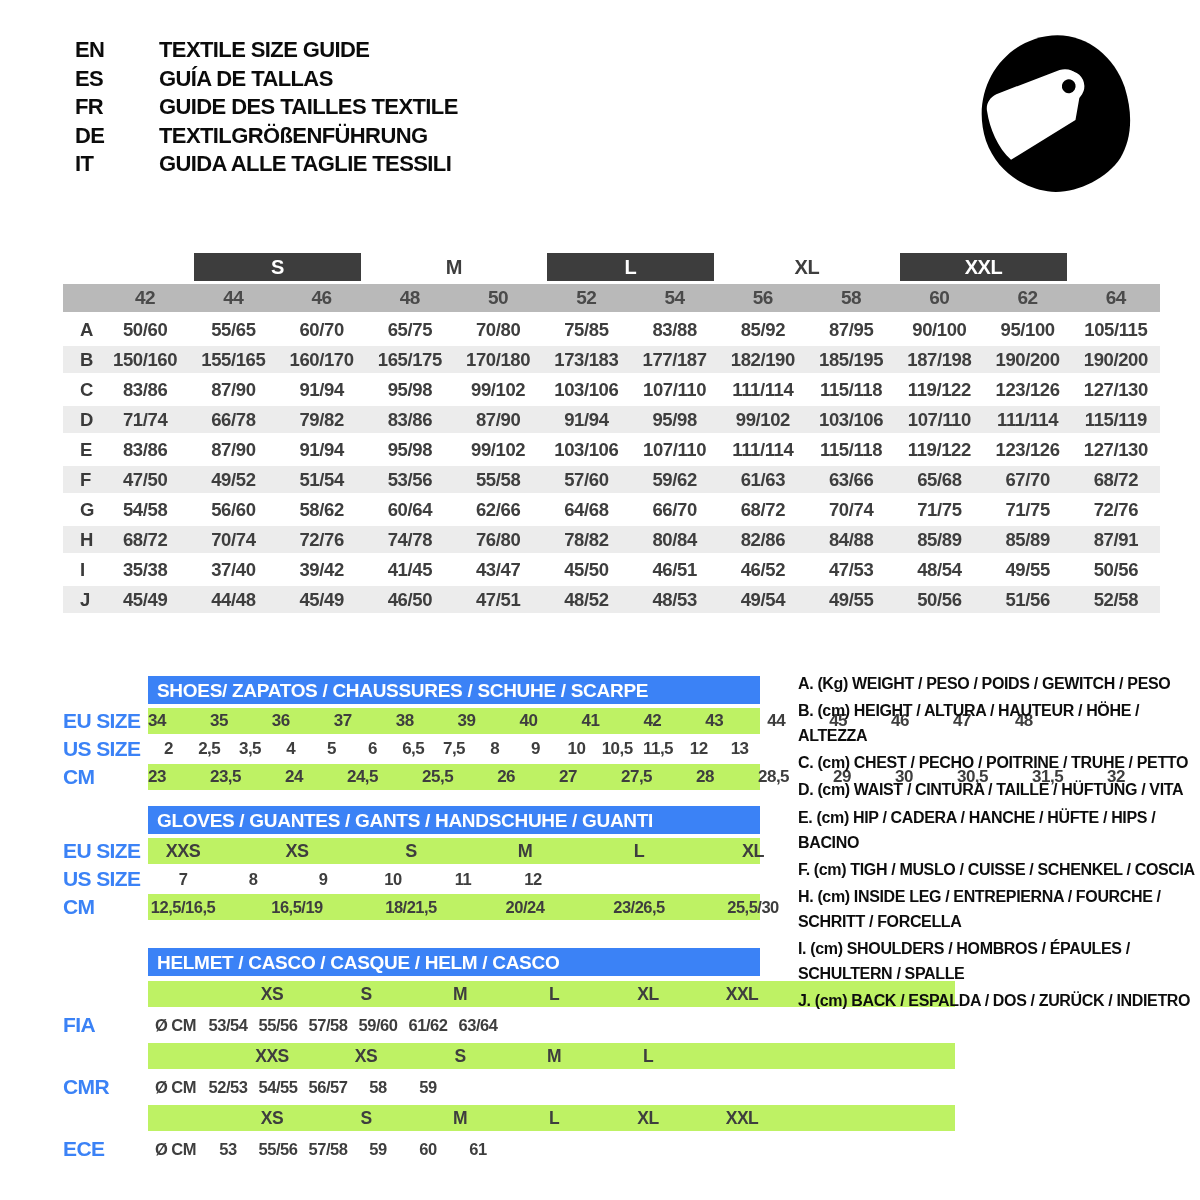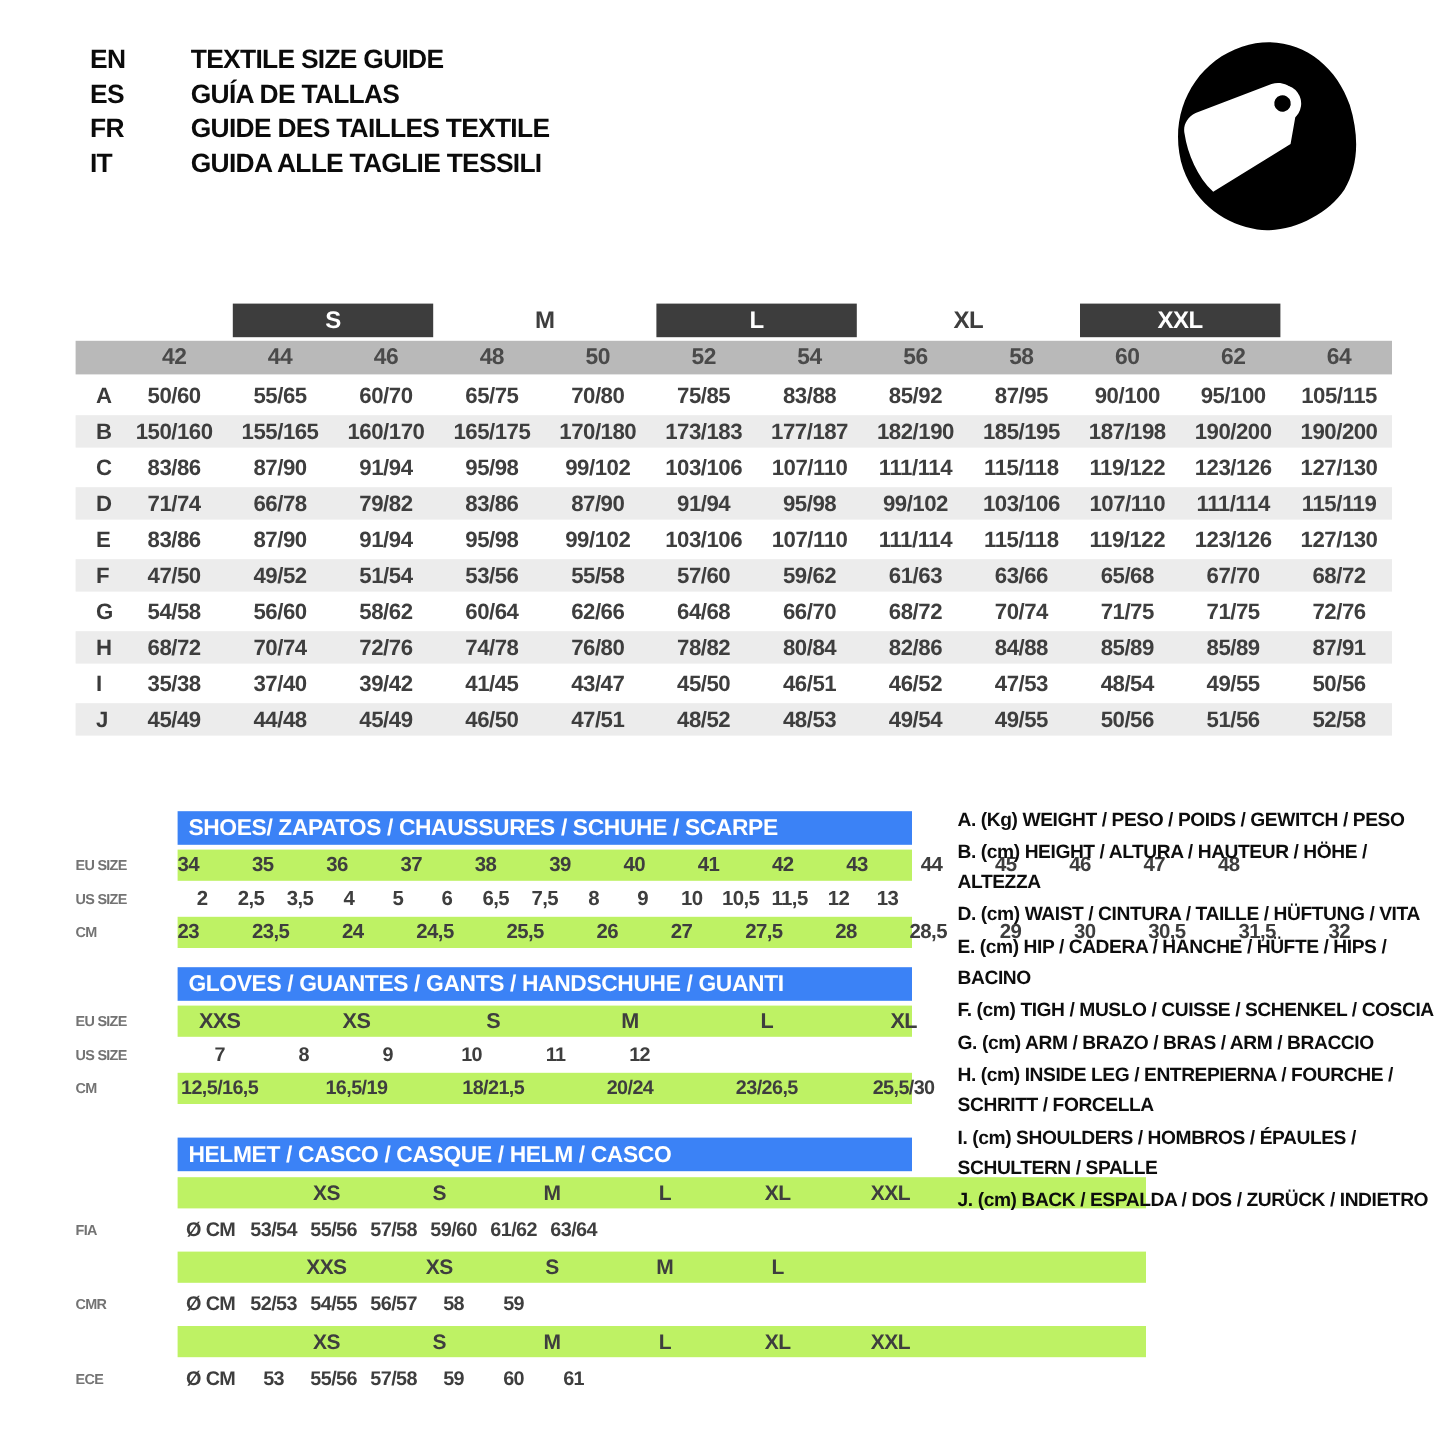--- a/index.html
+++ b/index.html
@@ -23,21 +23,21 @@
   .mrow { display:flex; height:27px; margin-bottom:3px; align-items:center; }
   .mrow.band { background:#b9b9b9; height:28px; margin-bottom:4px; color:#4a4a4a; font-size:19px; }
   .mrow.gray { background:#ececec; }
   .mletter { width:38px; box-sizing:border-box; padding-left:17px; color:#3a3a3a; }
   .mvals { flex:1; display:grid; grid-template-columns:repeat(12,1fr); text-align:center; align-items:center; height:100%; }
   
   .sec { position:absolute; left:63px; }
   .sec-bar { margin-left:85px; width:612px; height:28px; background:#3b82f6; color:#fff; font-size:19px;
              line-height:29px; padding-left:9px; box-sizing:border-box; letter-spacing:-0.3px; margin-bottom:4px; }
   .sec-row { display:flex; margin-top:2px; height:26px; align-items:center; }
-  .sec-label { width:85px; font-size:12px; color:#737373; letter-spacing:-0.6px; }
+  .sec-label { width:85px; font-size:21px; color:#3b82f6; letter-spacing:-0.6px; }
   .sec-data { width:612px; height:26px; display:grid; text-align:center; font-size:17px; color:#3e3e3e;
               align-items:center; letter-spacing:-0.5px; }
   .sec-row.gray .sec-data { background:#bef264;gap:44px; }
   .shoes .sec-data { grid-template-columns:repeat(15,1fr); }
   .gloves .sec-data { grid-template-columns:repeat(6,70px) 1fr; font-size:16.5px; }
   .gloves .size-cells { font-size:18px; color:#3e3e3e; }
   .helmet .sec-data { width:807px; grid-template-columns:55px repeat(6,50px) 1fr; font-size:16.5px; }
   .helmet .sec-row { margin-top:5px; }
   .helmet .size-cells { font-size:17.5px; }
   .hunit { letter-spacing:-0.5px; }
@@ -58,20 +58,24 @@
     </div>
     <div class="lang-row">
       <span class="lang-code">ES</span>
       <span class="lang-text">GUÍA DE TALLAS</span>
     </div>
     <div class="lang-row">
       <span class="lang-code">FR</span>
       <span class="lang-text">GUIDE DES TAILLES TEXTILE</span>
     </div>
     <div class="lang-row">
+      <span class="lang-code">DE</span>
+      <span class="lang-text">TEXTILGRÖßENFÜHRUNG</span>
+    </div>
+    <div class="lang-row">
       <span class="lang-code">IT</span>
       <span class="lang-text">GUIDA ALLE TAGLIE TESSILI</span>
     </div>
   </div>
 
   <div class="helmet-icon">
     <svg viewBox="0 0 100 100" width="164" height="172" aria-hidden="true">
       <g transform="rotate(-14 50 52)">
         <path fill="#000" d="M 50 4 C 76 2 94 22 96 46 C 97 64 92 78 83 87 C 71 98 49 102 35 96 C 21 90 8 77 6 57 C 4 29 24 6 50 4 Z"></path>
         <path fill="#fff" d="M 11 40 C 11 36 14 32 19 31 L 60 26 C 68 26 72 32 70 40 L 62 58 L 18 72 C 12 63 10 50 11 40 Z"></path>
@@ -453,22 +457,22 @@
           <span class="scell">59</span>
           <span class="scell">60</span>
           <span class="scell">61</span>
         </div>
     </div>
   </div>
 
   <div class="legend">
       <div class="legend-item">A. (Kg) WEIGHT / PESO / POIDS / GEWITCH / PESO</div>
       <div class="legend-item">B. (cm) HEIGHT / ALTURA / HAUTEUR / HÖHE / ALTEZZA</div>
+      <div class="legend-item">C. (cm) CHEST / PECHO / POITRINE / TRUHE / PETTO</div>
       <div class="legend-item">D. (cm) WAIST / CINTURA / TAILLE / HÜFTUNG / VITA</div>
       <div class="legend-item">E. (cm) HIP / CADERA / HANCHE / HÜFTE / HIPS /  BACINO</div>
       <div class="legend-item">F.  (cm) TIGH / MUSLO / CUISSE / SCHENKEL / COSCIA</div>
-      <div class="legend-item">G. (cm) ARM  / BRAZO / BRAS / ARM / BRACCIO</div>
       <div class="legend-item">H. (cm) INSIDE LEG / ENTREPIERNA / FOURCHE / SCHRITT / FORCELLA</div>
       <div class="legend-item">I.  (cm) SHOULDERS / HOMBROS / ÉPAULES / SCHULTERN / SPALLE</div>
       <div class="legend-item">J. (cm) BACK / ESPALDA / DOS / ZURÜCK / INDIETRO</div>
     </div>
 
 </div>
 
 </body></html>

